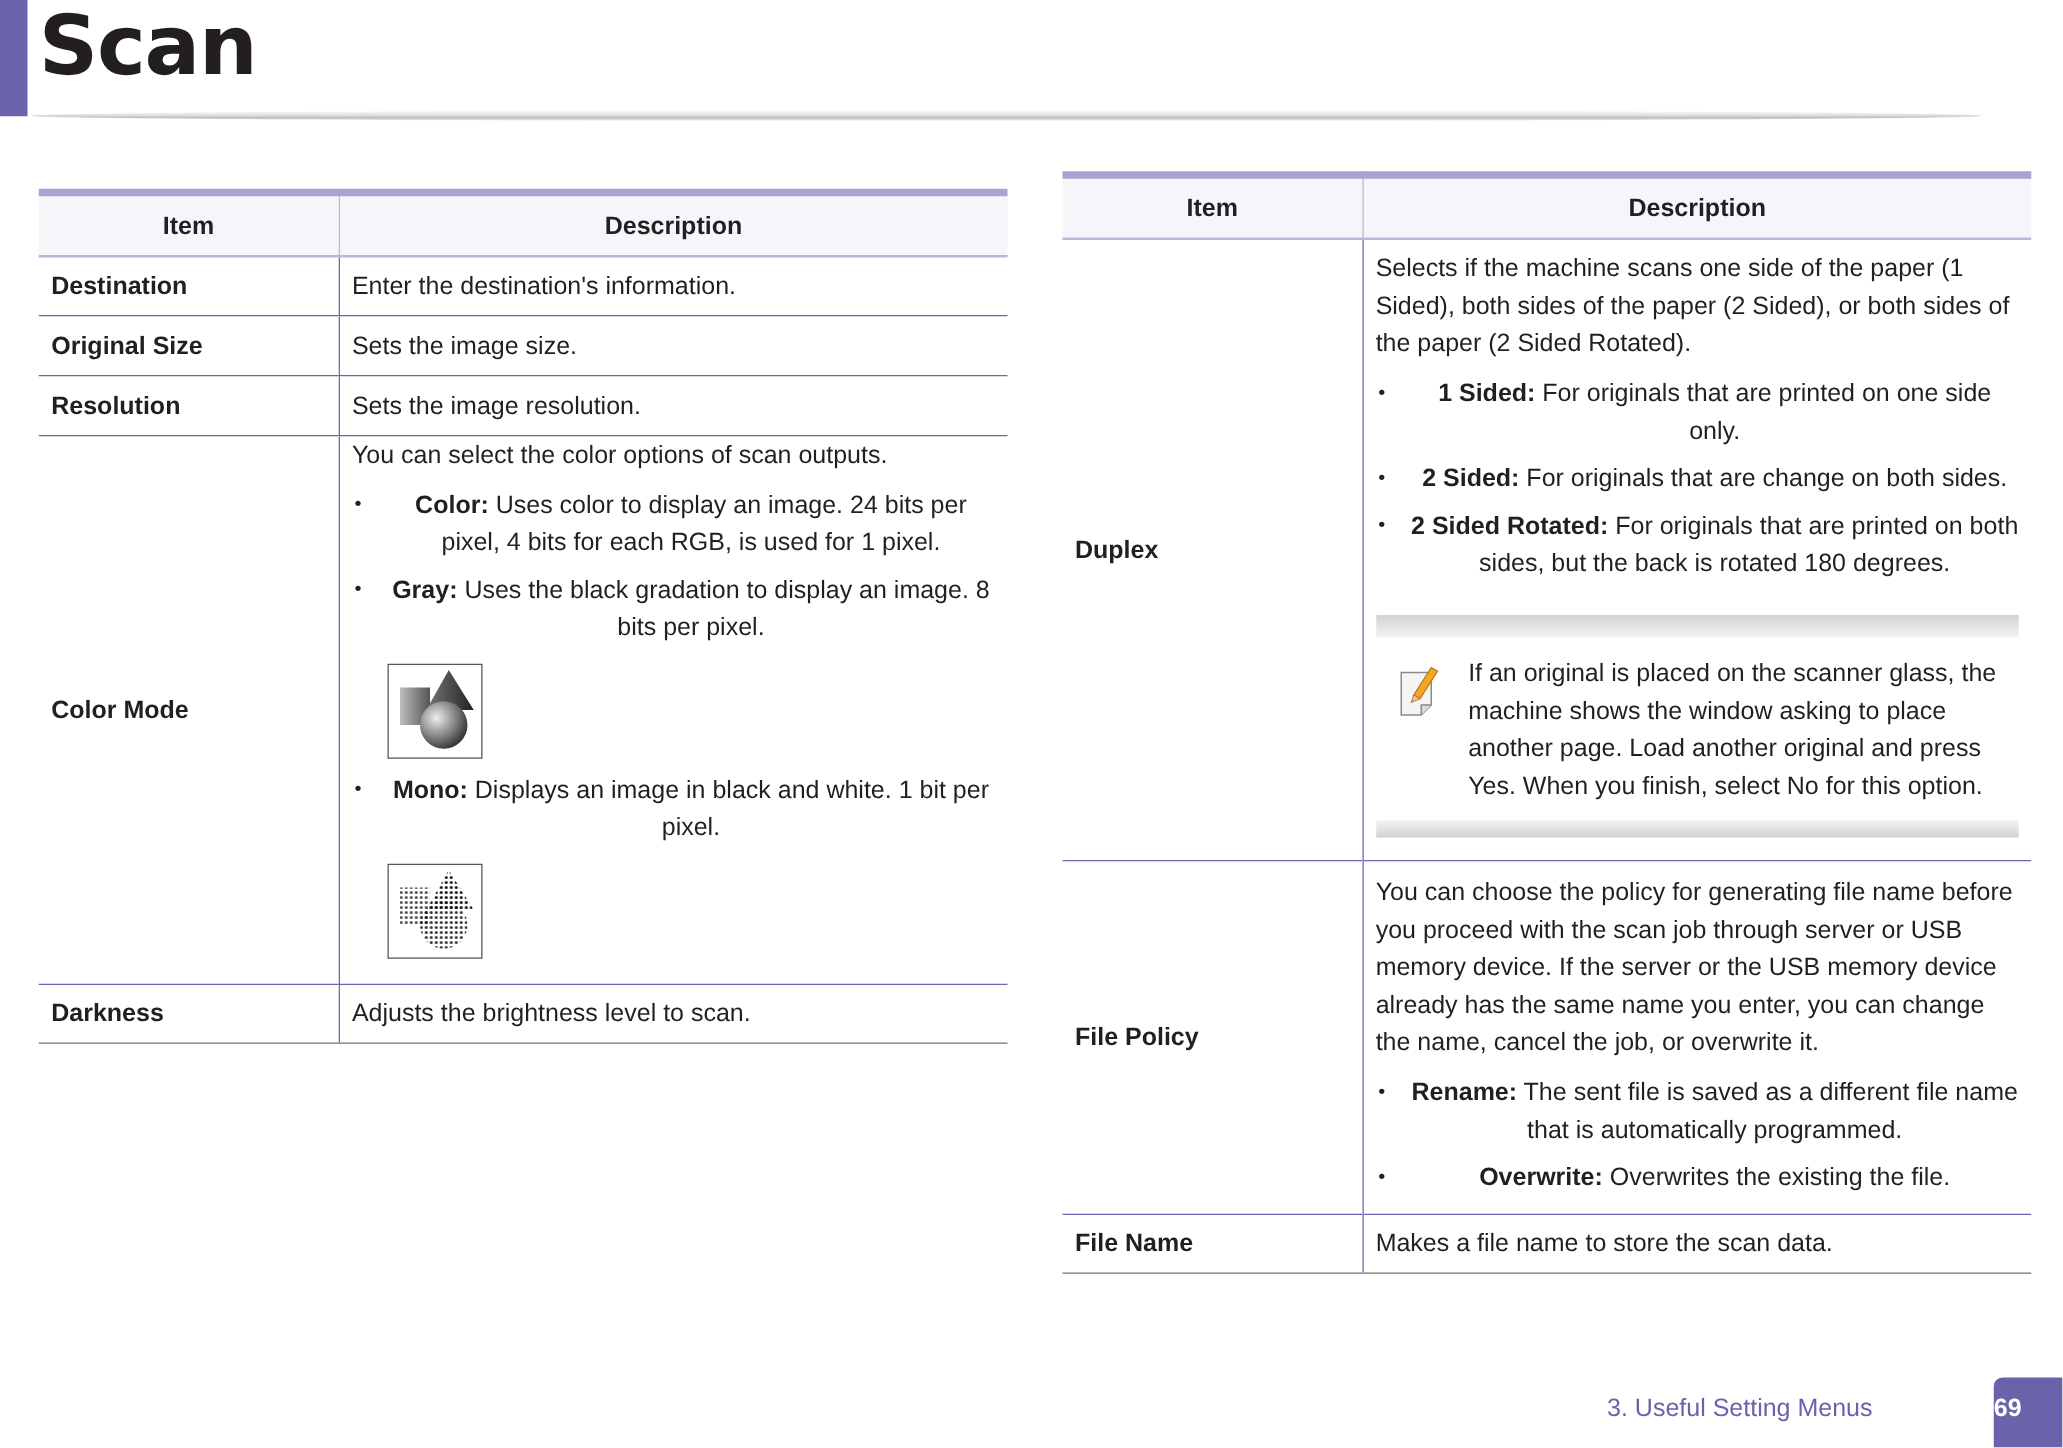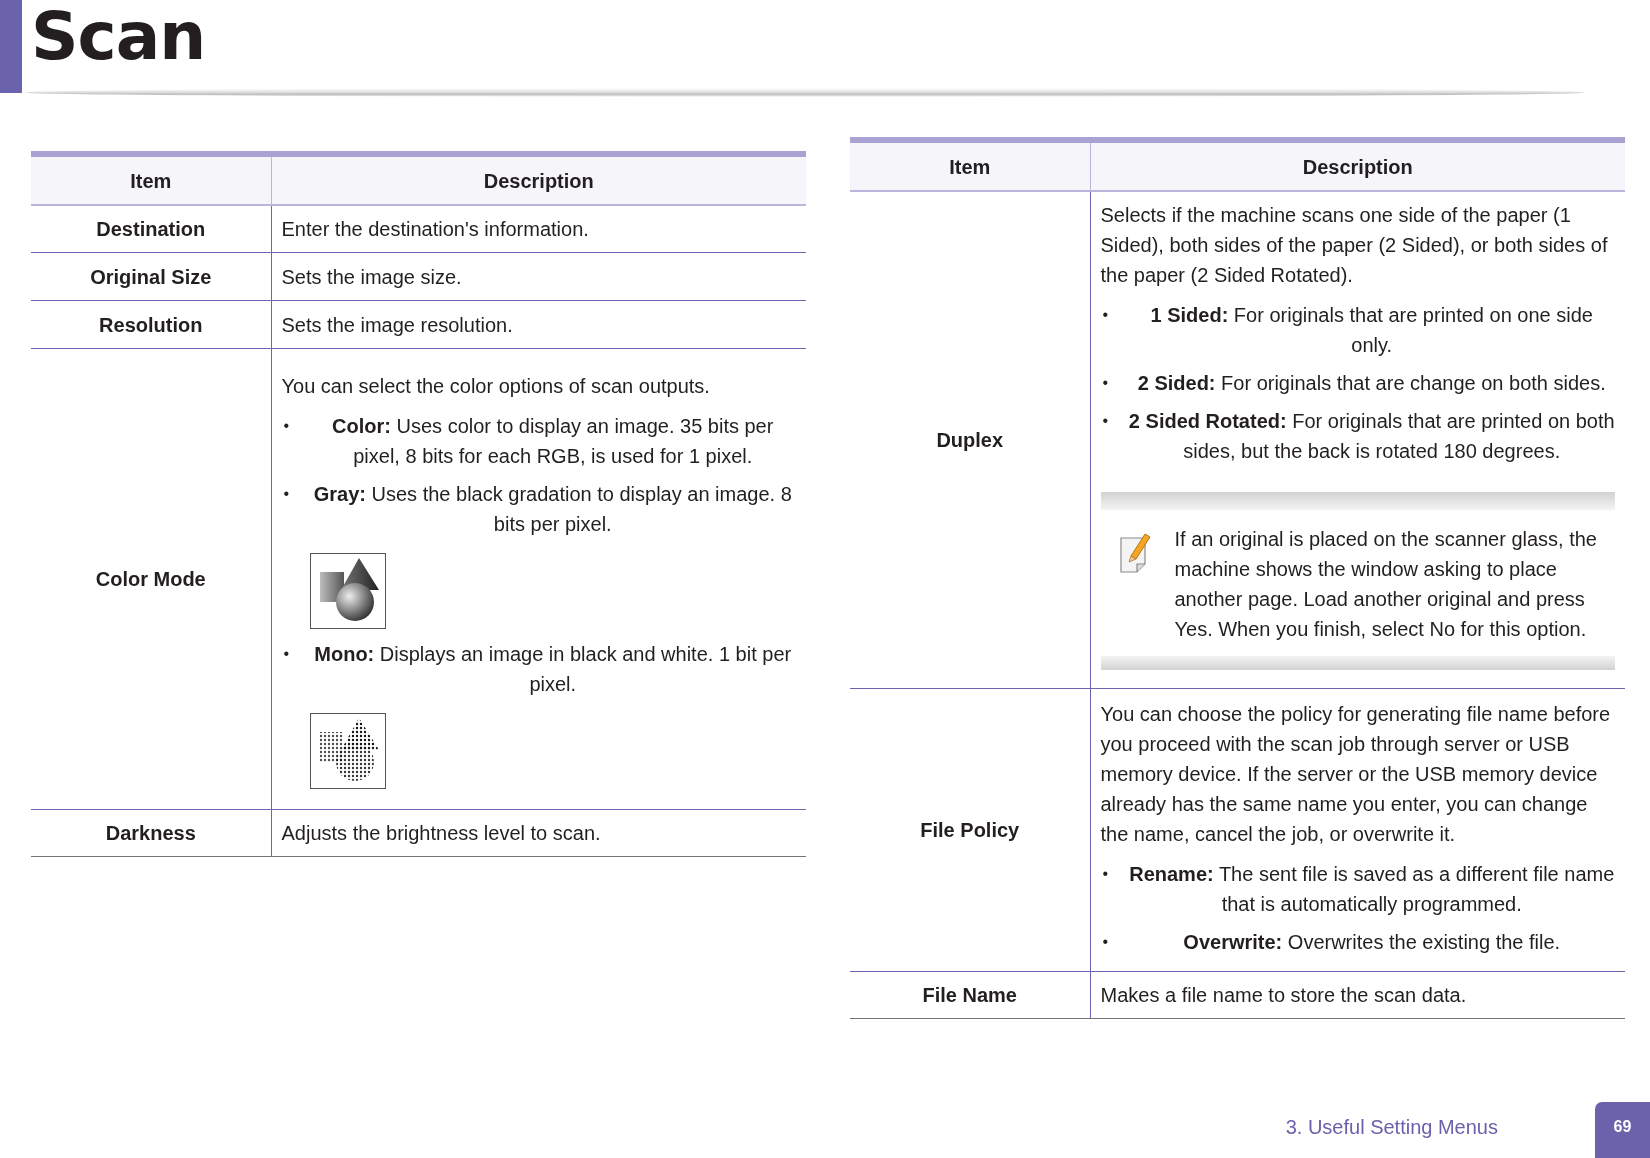--- a/index.html
+++ b/index.html
@@ -8,21 +8,21 @@
   .title-bar { position:absolute; left:0; top:0; width:22px; height:93px; background:#6a62aa; }
   .page-title { position:absolute; left:31px; top:-2px; font-size:66px; font-weight:bold; color:#231f20;
                 letter-spacing:-1px; font-family:"DejaVu Sans", sans-serif; }
   .title-rule { position:absolute; left:25px; top:88px; width:1560px; height:9px;
                 background:linear-gradient(to bottom, rgba(255,255,255,0) 0%, #e2e2e2 45%, #bdbdbd 70%, rgba(255,255,255,0) 100%);
                 border-radius:50%; }
   table.spec { position:absolute; border-collapse:collapse; font-size:20px; line-height:30px; }
   table.spec th { background:#f6f6fa; font-weight:bold; text-align:center; height:47px; padding:0; font-size:20px; }
   table.spec thead tr { border-top:6px solid #a8a3d2; border-bottom:2px solid #b9b5dc; }
   table.spec td { vertical-align:middle; padding:8px 10px; border-top:1.5px solid #6a66b0; }
-  table.spec td.item { font-weight:bold;text-align:center; }
+  table.spec td.item { font-weight:bold; }
   table.spec tbody tr:first-child td { border-top:none; }
   table.spec td + td, table.spec th + th { border-left:1.5px solid #6a66b0; }
   table.spec th + th { border-left:1.5px solid #b9b5dc; }
   table.spec tbody tr:last-child td { border-bottom:1px solid #737373; }
   #left-table { left:31px; top:151px; width:775px; }
   #left-table col.c1 { width:240px; } 
   #right-table { left:850px; top:137px; width:775px; }
   #right-table col.c1 { width:240px; }
   .desc p { margin:0 0 10px 0; }
   ul.bullets { list-style:none; margin:0; padding:0;text-align:center; }
@@ -30,21 +30,21 @@
   ul.bullets li::before { content:"•"; position:absolute; left:2px; top:0; font-size:16px; }
   .swatch { width:74px; height:74px; border:1px solid #555; margin:14px 0 10px 28px; background:#fff; }
   .note { margin:28px 0 6px 0; position:relative; }
   .note-shade { height:18px; background:linear-gradient(to bottom, #d2d2d2, #f4f4f4); }
   .note-shade.bottom { background:linear-gradient(to top, #d2d2d2, #f4f4f4); height:14px; }
   .note-body { display:flex; padding:14px 0 12px 18px; }
   .note-icon { width:34px; height:44px; flex:none; margin-right:22px; margin-top:6px; }
   .note-text { flex:1; }
   .footer-text { position:absolute; right:152px; top:1116px; font-size:20px; font-weight:normal; color:#6a62aa; }
   .page-num { position:absolute; left:1595px; top:1102px; width:55px; height:56px; background:#6a62aa;
-              border-radius:7px 0 0 0; color:#fff; font-weight:bold; font-size:16px; text-align:center; line-height:50px; }
+              border-radius:7px 0 0 0; color:#fff; font-weight:bold; font-size:20px; line-height:50px; }
 </style>
 </head>
 <body>
 
 <div class="title-bar"></div>
 <div class="page-title">Scan</div>
 <div class="title-rule"></div>
 
 <table class="spec" id="left-table">
   <colgroup>
@@ -65,24 +65,24 @@
     <tr style="height:48px">
       <td class="item">Original Size</td>
       <td class="desc">Sets the image size.</td>
     </tr>
     <tr style="height:48px">
       <td class="item">Resolution</td>
       <td class="desc">Sets the image resolution.</td>
     </tr>
     <tr>
       <td class="item">Color Mode</td>
-      <td class="desc" style="padding-top:22px;padding-bottom:10px">
+      <td class="desc" style="padding-top:0;padding-bottom:10px">
         <p>You can select the color options of scan outputs.</p>
         <ul class="bullets">
-          <li><b>Color:</b><span> Uses color to display an image. 35 bits per pixel, 8 bits for each RGB, is used for 1 pixel.</span></li>
+          <li><b>Color:</b><span> Uses color to display an image. 24 bits per pixel, 4 bits for each RGB, is used for 1 pixel.</span></li>
           <li><b>Gray:</b><span> Uses the black gradation to display an image. 8 bits per pixel.</span></li>
         </ul>
         <div class="swatch">
           <svg width="74" height="74" viewBox="0 0 74 74">
             <defs>
               <linearGradient id="gsq" x1="0" x2="1">
                   <stop offset="0" stop-color="#bdbdbd"></stop>
                   <stop offset="1" stop-color="#555"></stop>
                 </linearGradient>
               <radialGradient id="gsp" cx="0.35" cy="0.35" r="0.7">

